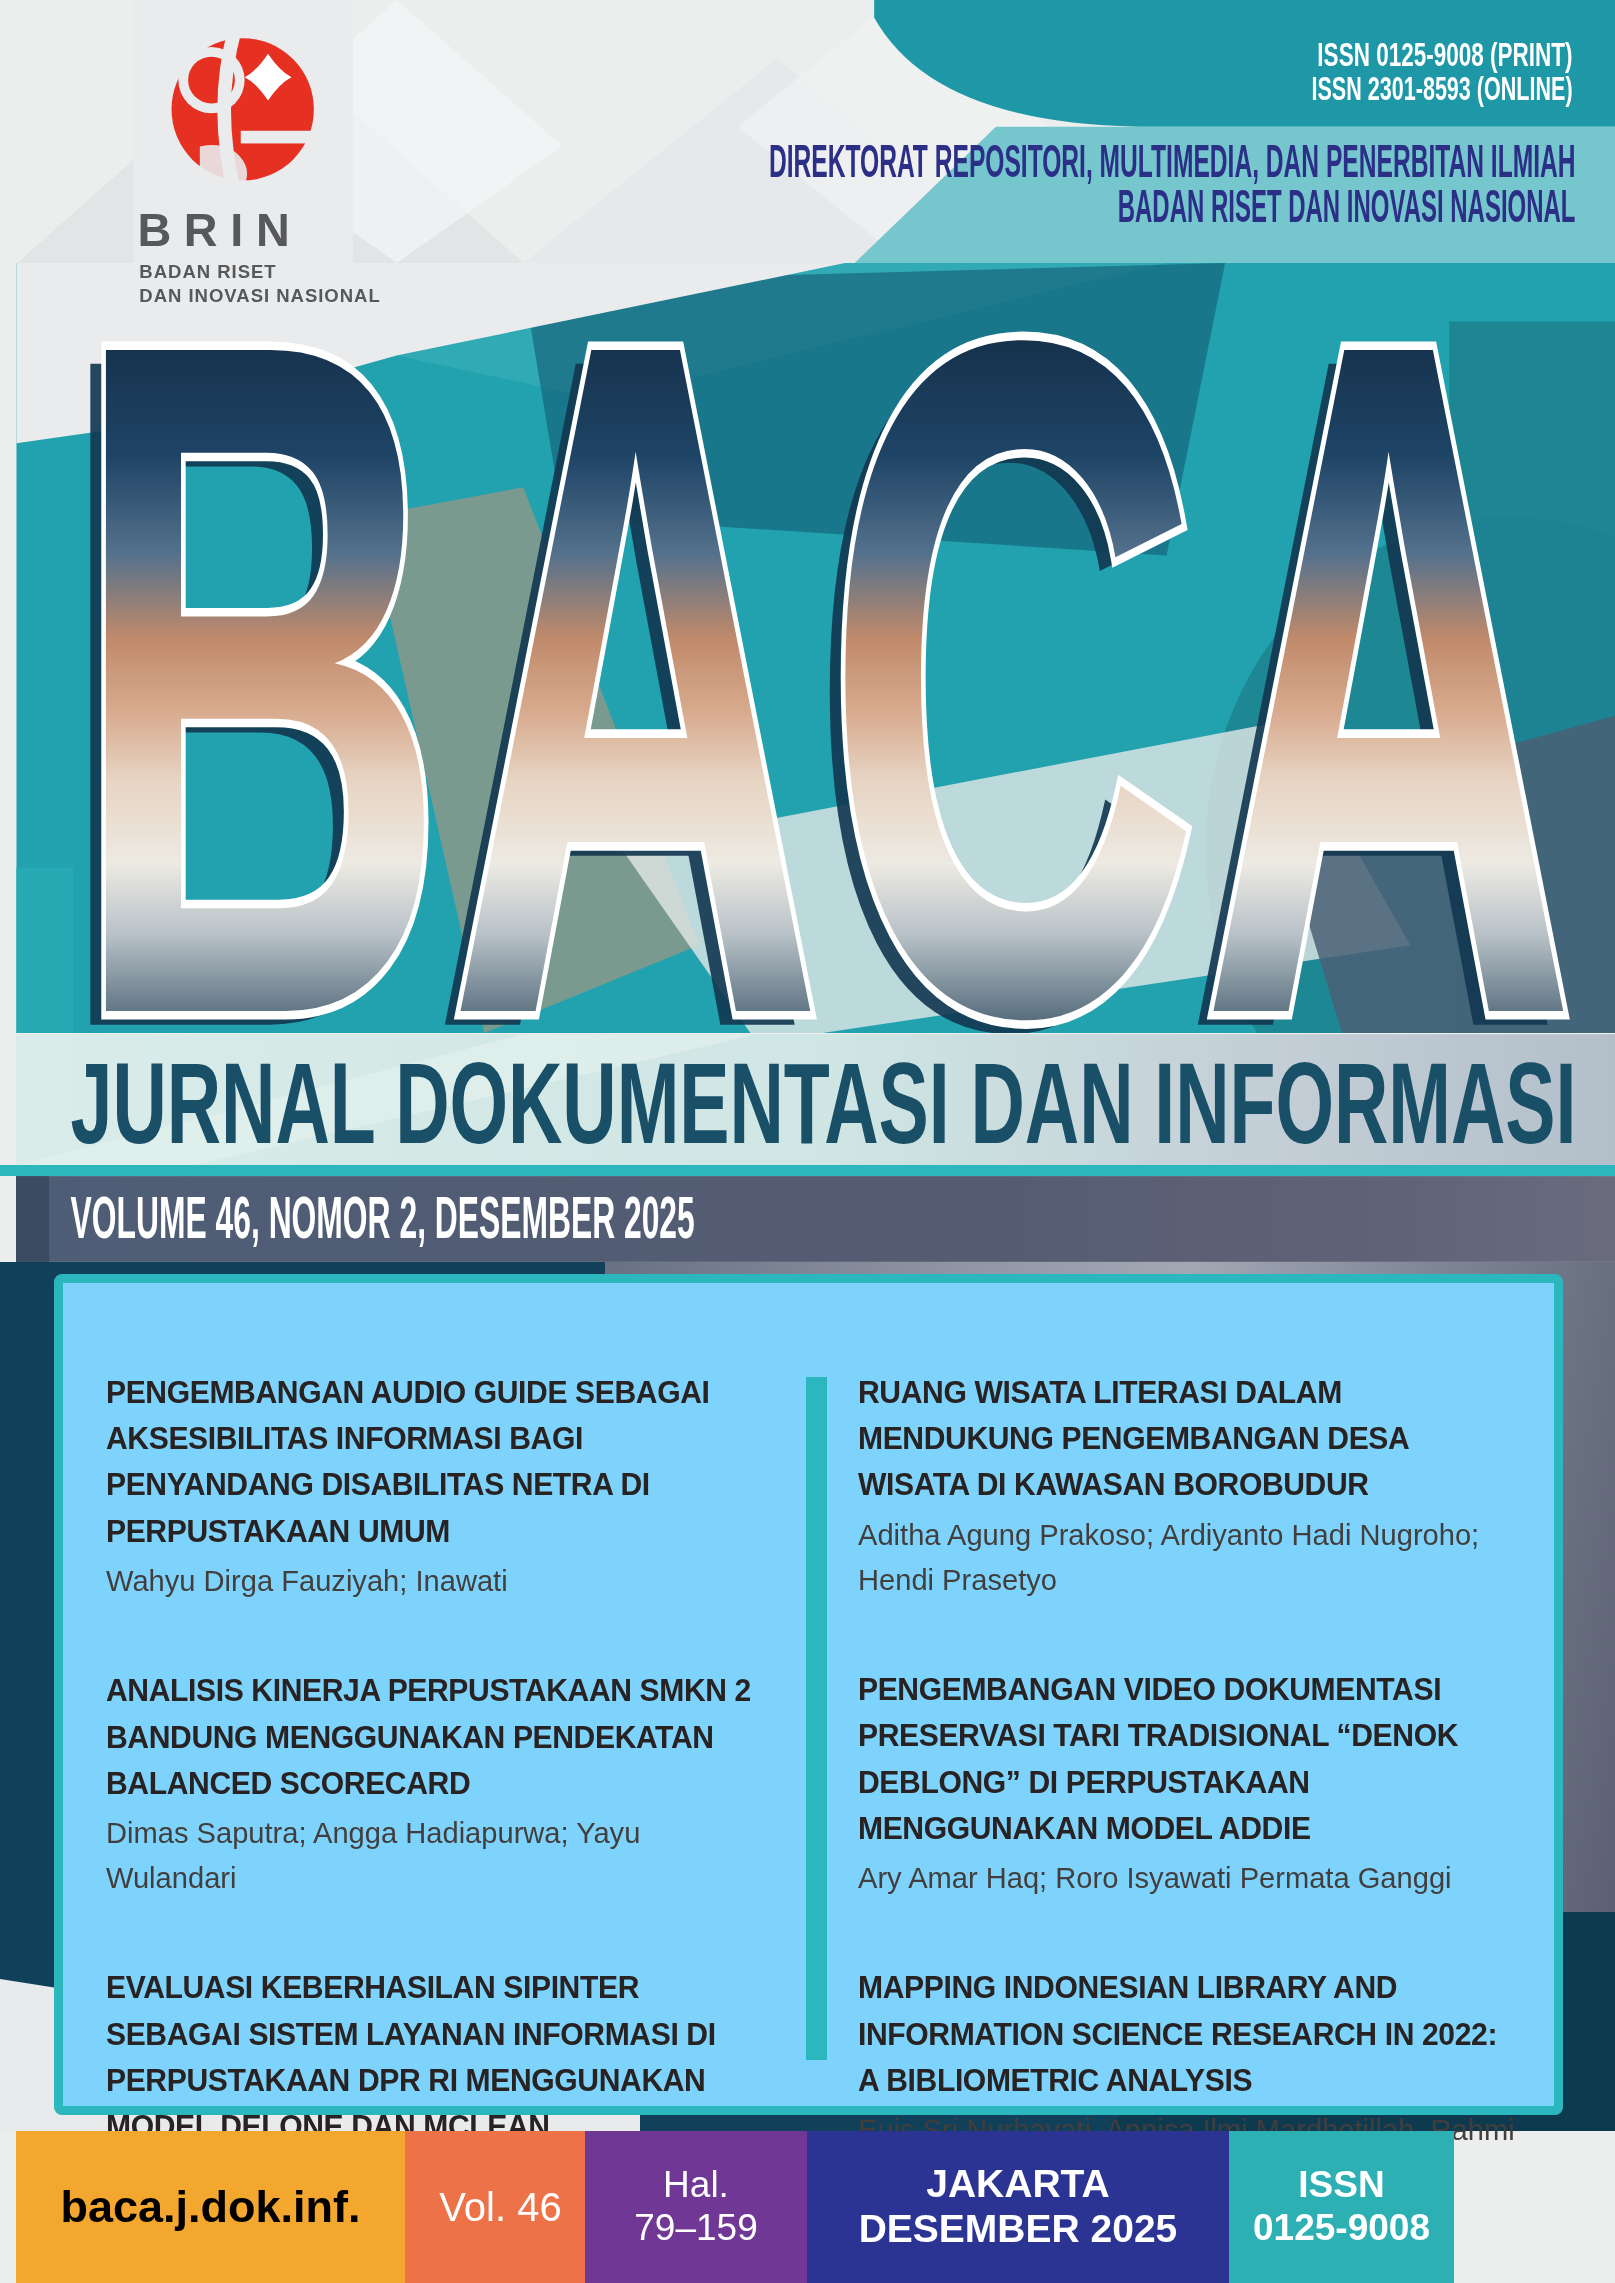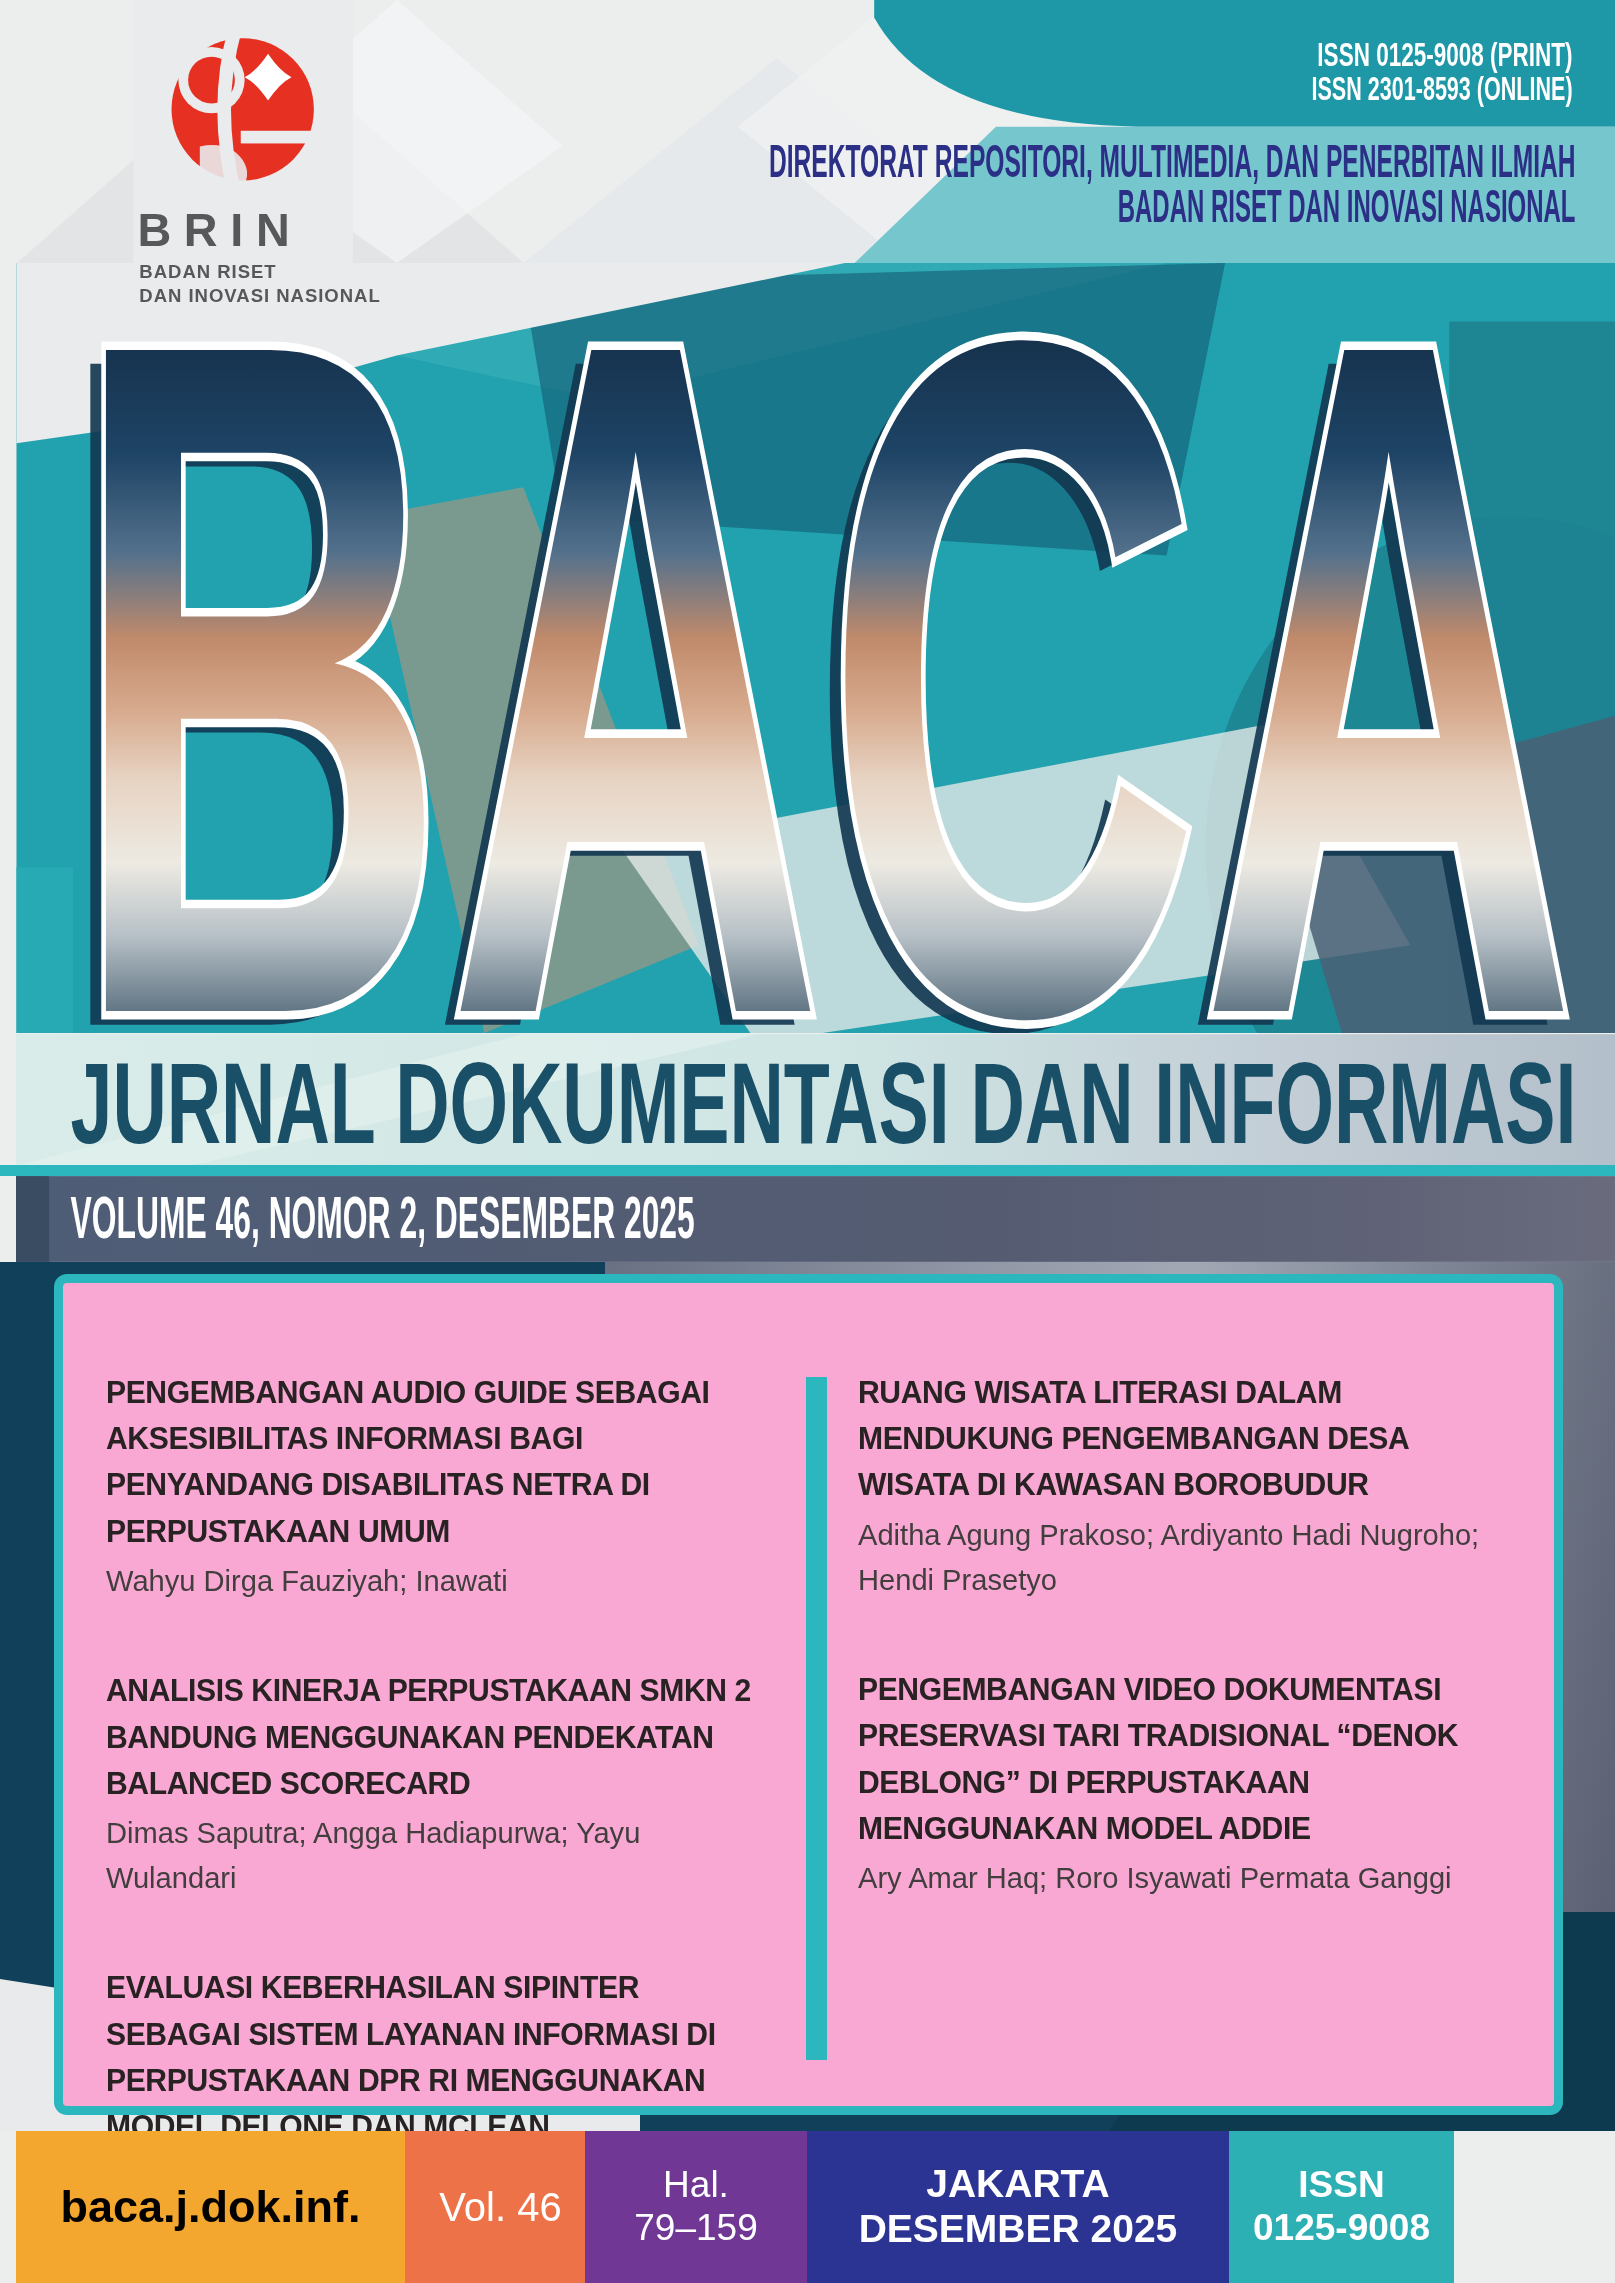--- a/index.html
+++ b/index.html
@@ -22,21 +22,21 @@
   #stage{left:0;top:1262px;width:1616px;height:869px;background:#10405A;}
   .stage-photo{left:605px;top:0;width:1011px;height:824px;
      background:linear-gradient(100deg,#697082 0%,#8f95a4 30%,#a2a8b4 50%,#7d8494 72%,#555b6c 100%);}
   .stage-light{left:0;bottom:0;width:624px;height:234px;background:#e9eaec;
      clip-path:polygon(0 35%,100% 78%,100% 100%,0 100%);}
   .stage-navy{right:0;bottom:0;width:507px;height:219px;background:#0e3a50;
      clip-path:polygon(0 100%,28% 0,100% 0,100% 100%);}
 
   
   #panel{left:54px;top:11.7px;width:1509px;height:841px;box-sizing:border-box;
-     background:#f9a8d4;border:9.8px solid #2CB6BD;border-radius:13px;
+     background:#7dd3fc;border:9.8px solid #2CB6BD;border-radius:8px;
      display:flex;padding:86px 39px 0 43px;gap:94px;}
   #col-divider{left:calc(50% - 2.9px);top:94px;height:683px;width:5.9px;background:#2CB6BD;}
   .toc-col{flex:1 1 0;min-width:0;}
   .article{margin-bottom:64px;}
   .article-title{font-size:32px;font-weight:bold;line-height:1.45;letter-spacing:-0.4px;
      color:#282223;transform:scaleX(.94);transform-origin:left top;width:106.4%;}
   .article-authors{font-size:30px;line-height:1.5;color:#423E3D;margin-top:3.9px;
      transform:scaleX(.97);transform-origin:left top;width:103%;}
 
   
@@ -196,20 +196,24 @@
     </div>
     <div class="toc-col">
       <div class="article">
         <div class="article-title">RUANG WISATA LITERASI DALAM MENDUKUNG PENGEMBANGAN DESA WISATA DI KAWASAN BOROBUDUR</div>
         <div class="article-authors">Aditha Agung Prakoso; Ardiyanto Hadi Nugroho; Hendi Prasetyo</div>
       </div>
       <div class="article">
         <div class="article-title">PENGEMBANGAN VIDEO DOKUMENTASI PRESERVASI TARI TRADISIONAL “DENOK DEBLONG” DI PERPUSTAKAAN MENGGUNAKAN MODEL ADDIE</div>
         <div class="article-authors">Ary Amar Haq; Roro Isyawati Permata Ganggi</div>
       </div>
+      <div class="article">
+        <div class="article-title">MAPPING INDONESIAN LIBRARY AND INFORMATION SCIENCE RESEARCH IN 2022: A BIBLIOMETRIC ANALYSIS</div>
+        <div class="article-authors">Euis Sri Nurhayati, Annisa Ilmi Mardhotillah, Rahmi</div>
+      </div>
     </div>
     <div id="col-divider" class="abs"></div>
   </div>
 </div>
 
 <div id="footer-bar" class="abs">
   <div class="seg seg-0">
     <span class="l1">baca.j.dok.inf.</span>
   </div>
   <div class="seg seg-1">

